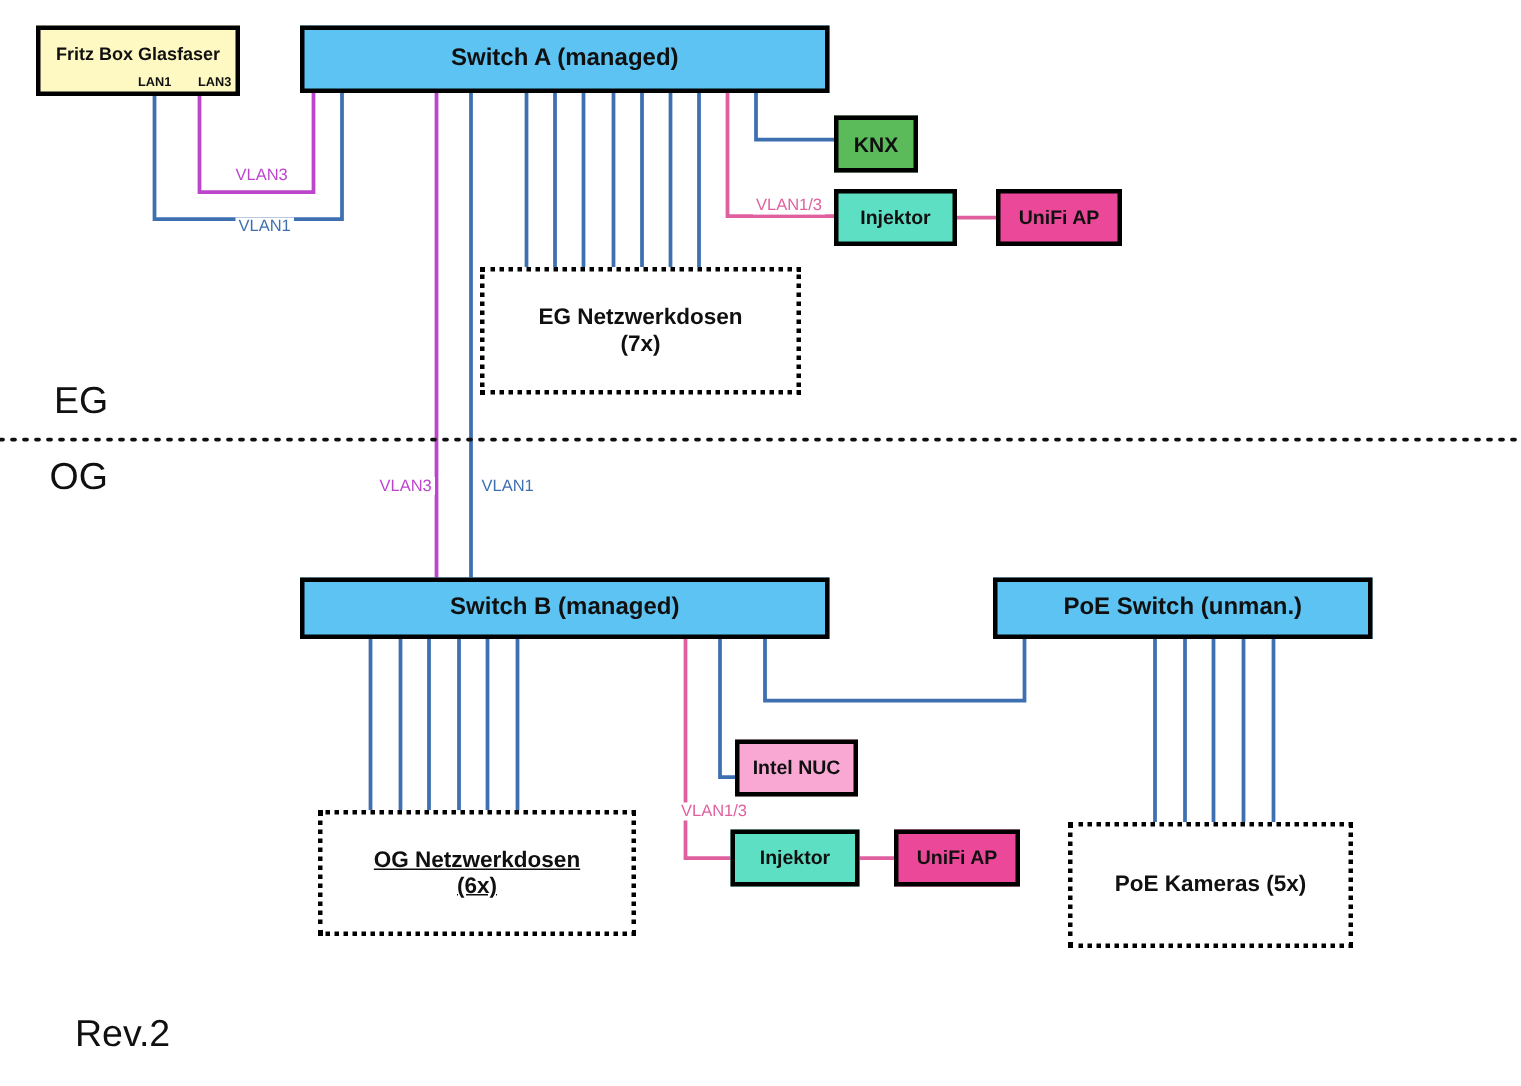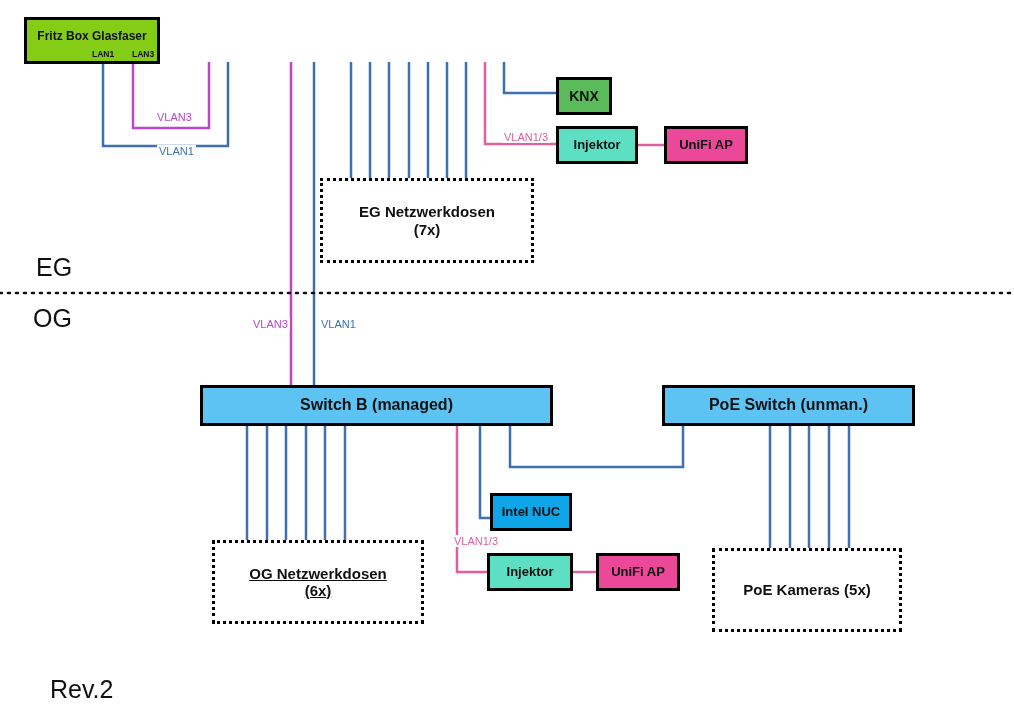--- a/index.html
+++ b/index.html
@@ -118,24 +118,27 @@
 
     <path d="M 510,426 L 510,467 L 683,467 L 683,426" fill="none" stroke="#3E6FB0" stroke-width="2.5"></path>
 
     <path d="M 770,426 L 770,548" fill="none" stroke="#3E6FB0" stroke-width="2.5"></path>
     <path d="M 790,426 L 790,548" fill="none" stroke="#3E6FB0" stroke-width="2.5"></path>
     <path d="M 809,426 L 809,548" fill="none" stroke="#3E6FB0" stroke-width="2.5"></path>
     <path d="M 829,426 L 829,548" fill="none" stroke="#3E6FB0" stroke-width="2.5"></path>
     <path d="M 849,426 L 849,548" fill="none" stroke="#3E6FB0" stroke-width="2.5"></path>
   </svg>
 
-  <div class="node" id="node-fritzbox" style="left:24px; top:17px; width:136px; height:47px; background:#84cc16; font-size:12px;">
+  <div class="node" id="node-fritzbox" style="left:24px; top:17px; width:136px; height:47px; background:#fef9c3; font-size:12px;">
     <span style="transform:translateY(-4px);">Fritz Box Glasfaser</span>
   </div>
 
+  <div class="node" id="node-switch-a" style="left:200px; top:17px; width:353px; height:45px; background:#5CC3F2; font-size:16px;">
+    <span>Switch A (managed)</span>
+  </div>
 
   <div class="node" id="node-knx" style="left:556px; top:77px; width:56px; height:38px; background:#5BBB5B; font-size:14px;">
     <span>KNX</span>
   </div>
 
   <div class="node" id="node-injektor-eg" style="left:556px; top:126px; width:82px; height:38px; background:#5DDFC4; font-size:13px;">
     <span>Injektor</span>
   </div>
 
   <div class="node" id="node-unifi-eg" style="left:664px; top:126px; width:84px; height:38px; background:#EC4899; font-size:13px;">
@@ -148,21 +151,21 @@
   </div>
 
   <div class="node" id="node-poe-switch" style="left:662px; top:385px; width:253px; height:41px; background:#5CC3F2; font-size:16px;">
     <span>PoE Switch (unman.)</span>
   </div>
 
   <div class="node" id="node-switch-b" style="left:200px; top:385px; width:353px; height:41px; background:#5CC3F2; font-size:16px;">
     <span>Switch B (managed)</span>
   </div>
 
-  <div class="node" id="node-intel-nuc" style="left:490px; top:493px; width:82px; height:38px; background:#0ea5e9; font-size:13px;">
+  <div class="node" id="node-intel-nuc" style="left:490px; top:493px; width:82px; height:38px; background:#f9a8d4; font-size:13px;">
     <span>Intel NUC</span>
   </div>
 
   <div class="node" id="node-injektor-og" style="left:487px; top:553px; width:86px; height:38px; background:#5DDFC4; font-size:13px;">
     <span>Injektor</span>
   </div>
 
   <div class="node" id="node-unifi-og" style="left:596px; top:553px; width:84px; height:38px; background:#EC4899; font-size:13px;">
     <span>UniFi AP</span>
   </div>

